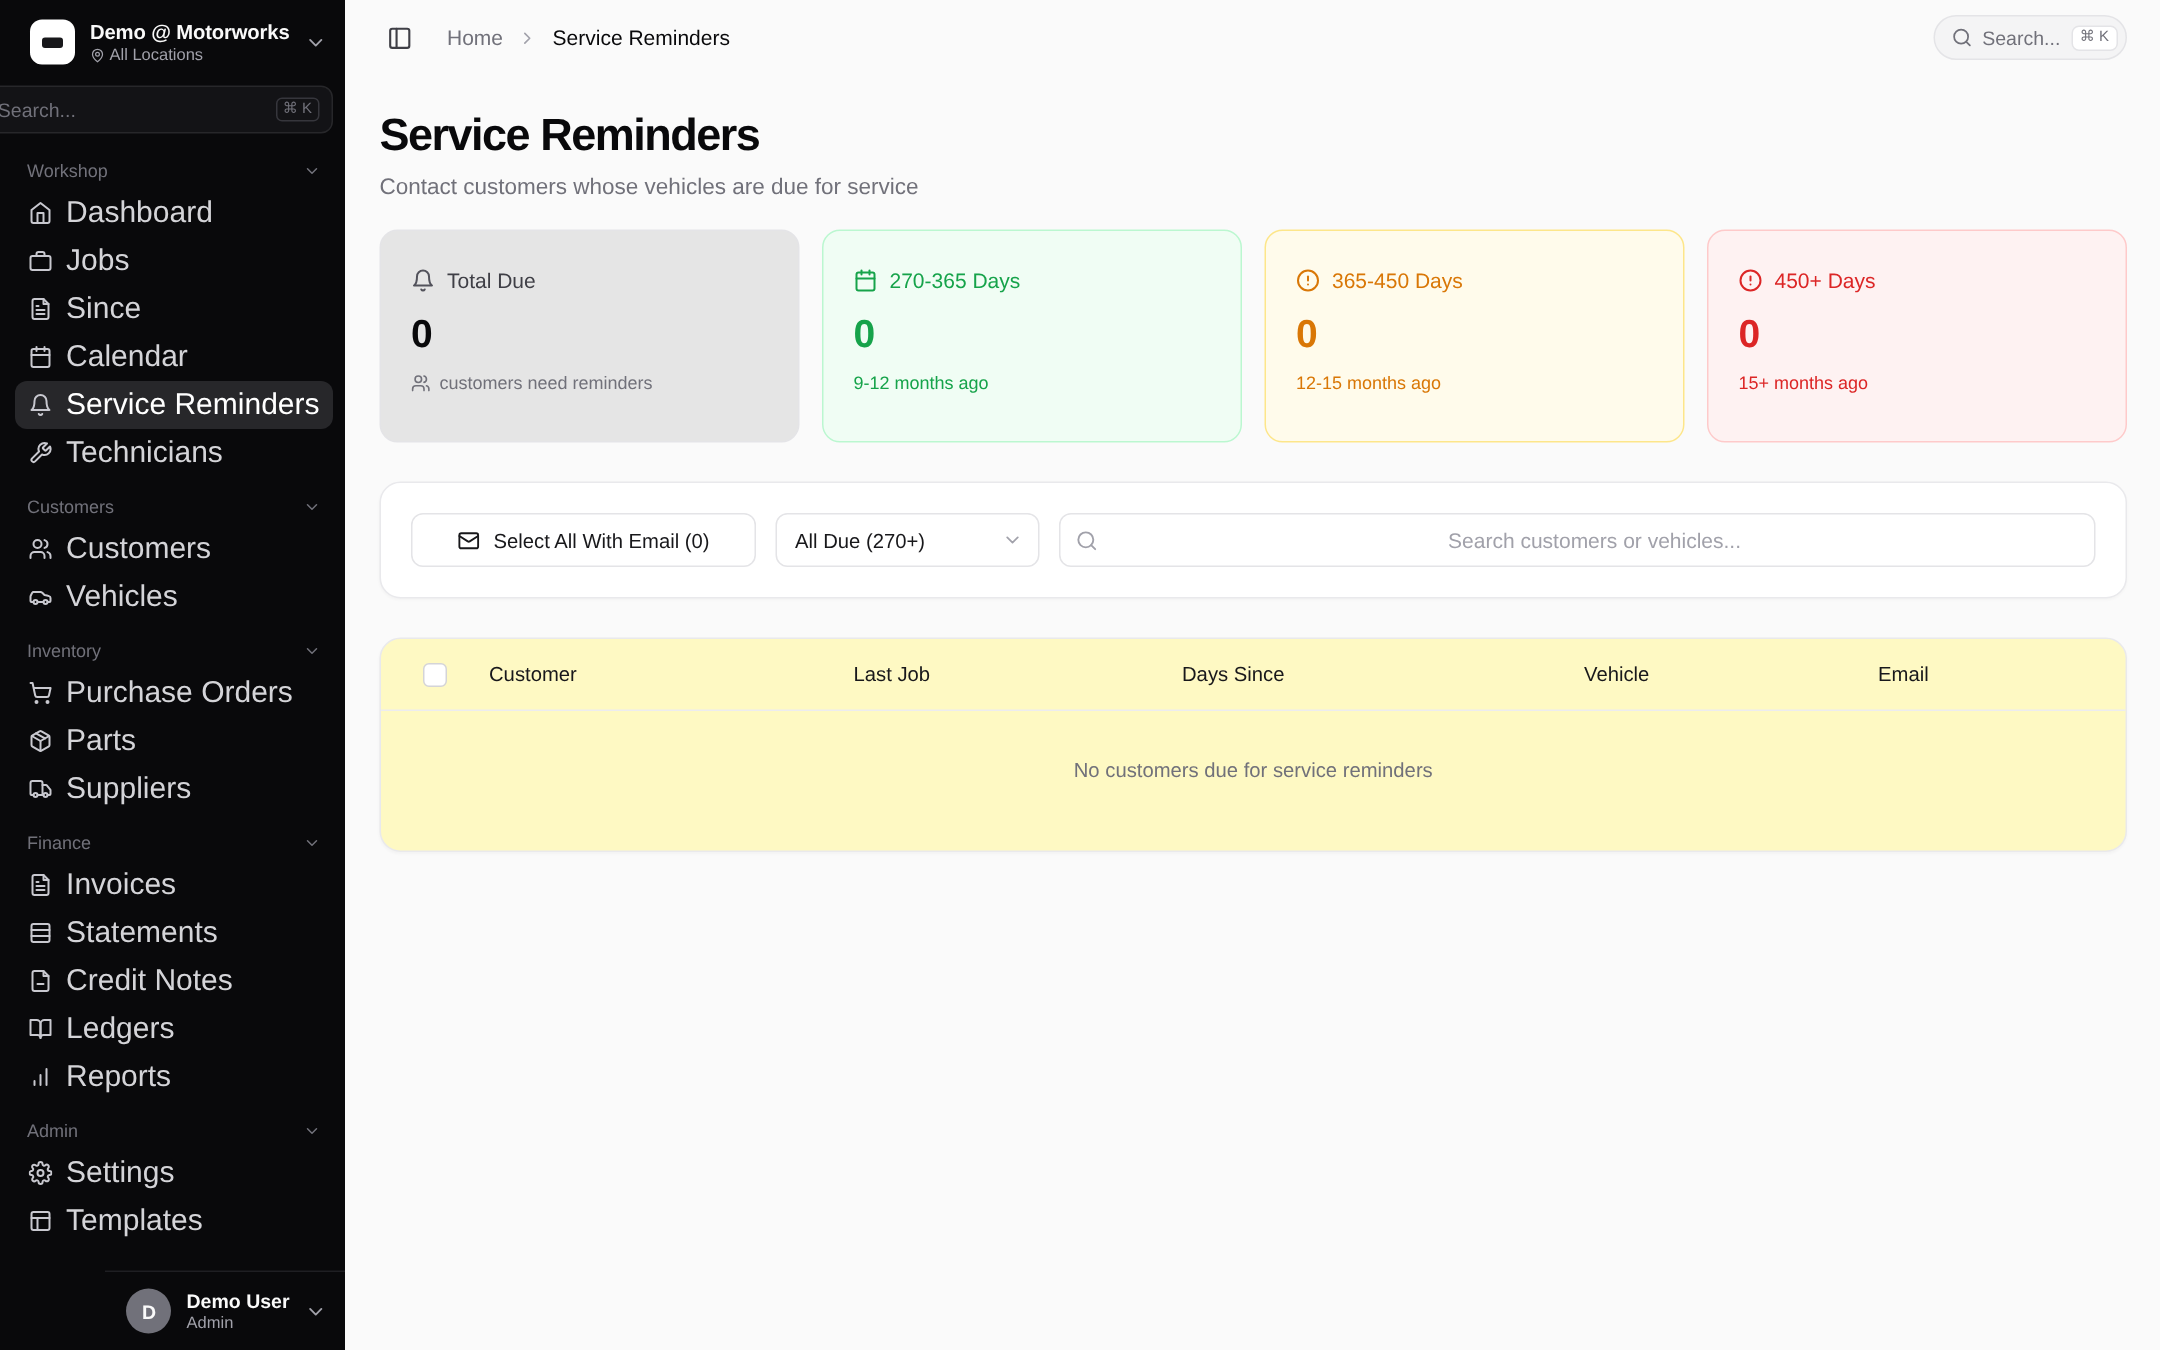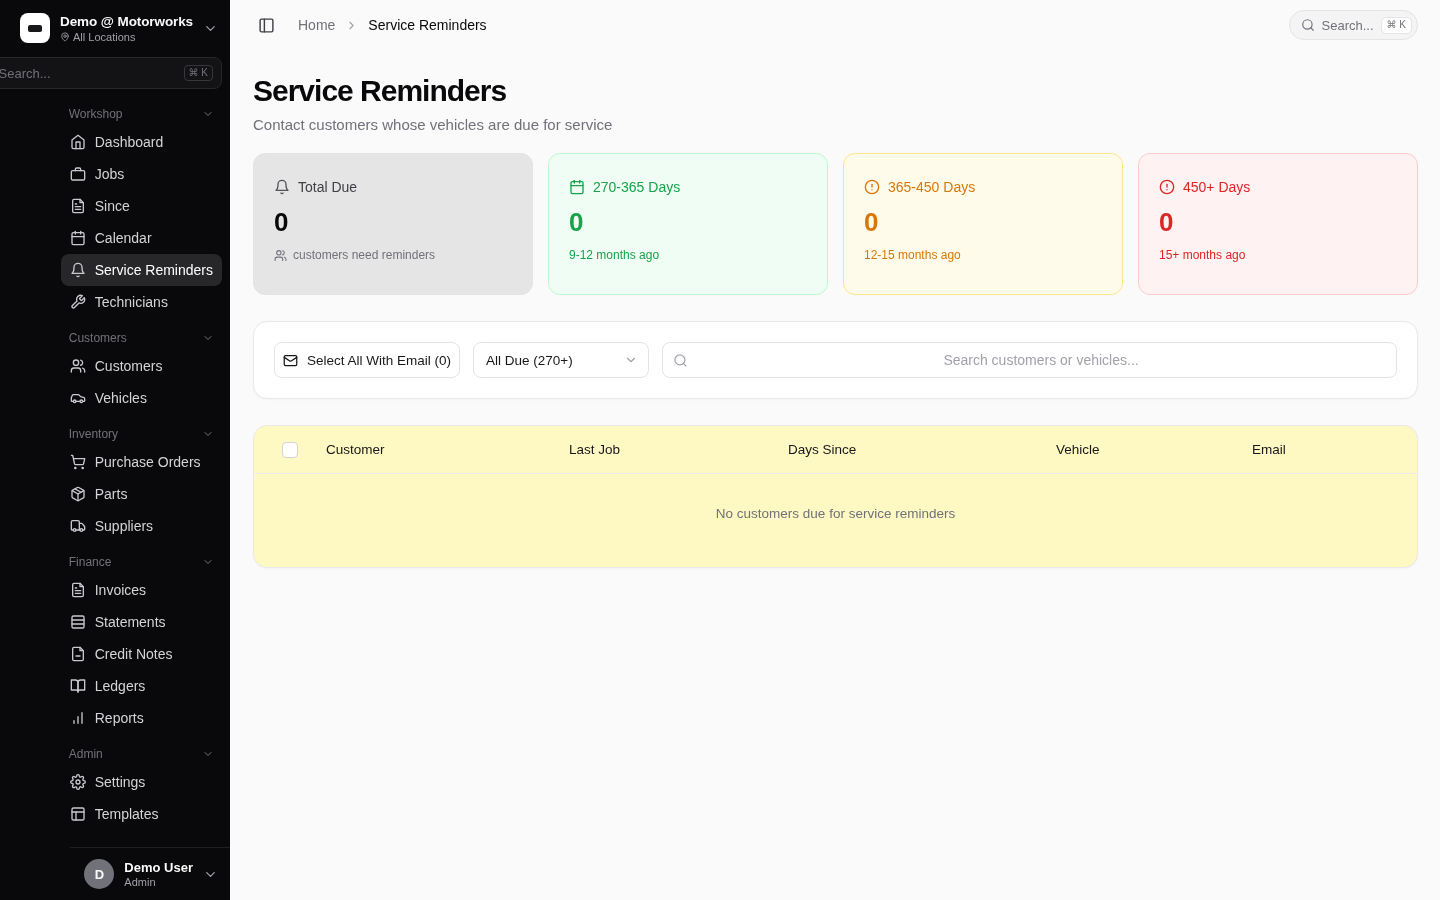--- a/index.html
+++ b/index.html
@@ -26,21 +26,21 @@
   .side-search { margin: 5px 8px 8px; height: 32px; border: 1px solid #27272a; background: #131316; border-radius: 8px; display: flex; align-items: center; gap: 7px; padding: 0 8px; }
   .side-search .ic { width: 14px; height: 14px; color: #71717a; }
   .side-search input { flex: 1; min-width: 0; background: transparent; border: 0; outline: 0; color: #e4e4e7; font-size: 13px; font-family: inherit; }
   .side-search input::placeholder { color: #71717a; }
   .kbd { font-size: 10px; color: #71717a; border: 1px solid #36363c; border-radius: 4px; padding: 2px 4px; line-height: 1; white-space: nowrap; }
 
   .side-nav { flex: 1; padding: 2px 8px 0; overflow: hidden; }
   .nav-section { margin-bottom: 5px; }
   .section-head { display: flex; align-items: center; justify-content: space-between; padding: 8px 8px 5px; color: #71717a; font-size: 12px; cursor: pointer; }
   .section-head .ic { width: 12px; height: 12px; }
-  .nav-item { display: flex; align-items: center; gap: 9px; height: 32px; padding: 0 9px; border-radius: 8px; color: #d4d4d8; font-size: 14px; cursor: pointer; }
+  .nav-item { display: flex; align-items: center; gap: 9px; height: 32px; padding: 0 9px; border-radius: 8px; color: #d4d4d8; font-size: 20px; cursor: pointer; }
   .nav-item .ic { width: 16px; height: 16px; color: #c8c8cf; }
   .nav-item.active { background: #27272a; color: #ffffff; }
 
   .side-footer { border-top: 1px solid #1f1f23; padding: 11px 12px 11px 14px; display: flex; align-items: center; gap: 10px; cursor: pointer; }
   .avatar { width: 30px; height: 30px; border-radius: 50%; background: #71717a; color: #fafafa; font-size: 13px; font-weight: 600; display: flex; align-items: center; justify-content: center; }
   .user-name { font-size: 13px; font-weight: 600; }
   .user-role { font-size: 11px; color: #a1a1aa; margin-top: 1px; }
   .footer-chev { margin-left: auto; color: #a1a1aa; width: 15px; height: 15px; }
 
   
@@ -68,21 +68,21 @@
   .stat-note { display: flex; align-items: center; gap: 6px; font-size: 12px; color: #71717a; margin-top: 10px; }
   .stat-note .ic { width: 13px; height: 13px; }
   .stat-card.green { background: #f0fdf4; border-color: #bbf7d0; }
   .stat-card.green .stat-head, .stat-card.green .stat-head .ic, .stat-card.green .stat-value, .stat-card.green .stat-note { color: #16a34a; }
   .stat-card.amber { background: #fffbeb; border-color: #fde68a; }
   .stat-card.amber .stat-head, .stat-card.amber .stat-head .ic, .stat-card.amber .stat-value, .stat-card.amber .stat-note { color: #d97706; }
   .stat-card.red { background: #fef2f2; border-color: #fecaca; }
   .stat-card.red .stat-head, .stat-card.red .stat-head .ic, .stat-card.red .stat-value, .stat-card.red .stat-note { color: #dc2626; }
 
   .toolbar-card { margin-top: 26px; background: #fff; border: 1px solid #e9e9ec; border-radius: 14px; padding: 20px; display: flex; align-items: center; gap: 13px; box-shadow: 0 1px 2px rgba(0,0,0,0.03); }
-  .btn-select { display: flex; align-items: center; gap: 9px; height: 36px; padding: 0 8px; background: #fff; border: 1px solid #e4e4e7; border-radius: 8px; font-size: 13.5px; font-weight: 500; color: #18181b; cursor: pointer; font-family: inherit; white-space: nowrap; }
+  .btn-select { display: flex; align-items: center; gap: 9px; height: 36px; padding: 0 30px; background: #fff; border: 1px solid #e4e4e7; border-radius: 8px; font-size: 13.5px; font-weight: 500; color: #18181b; cursor: pointer; font-family: inherit; white-space: nowrap; }
   .btn-select .ic { width: 15px; height: 15px; }
   .filter-select { display: flex; align-items: center; justify-content: space-between; height: 36px; width: 176px; border: 1px solid #e4e4e7; border-radius: 8px; padding: 0 10px 0 12px; font-size: 13.5px; color: #18181b; cursor: pointer; background: #fff; }
   .filter-select .ic { width: 14px; height: 14px; color: #a1a1aa; }
   .search-field { flex: 1; display: flex; align-items: center; gap: 8px; height: 36px; border: 1px solid #e4e4e7; border-radius: 8px; padding: 0 10px; background: #fff; }
   .search-field .ic { width: 15px; height: 15px; color: #a1a1aa; }
   .search-field input { flex: 1; border: 0; outline: 0; font-size: 14px; color: #c2410c; font-family: inherit; background: transparent; text-align: center; }
   .search-field input::placeholder { color: #a1a1aa; }
 
   .table-card { margin-top: 26px; background: #fef9c3; border: 1px solid #e9e9ec; border-radius: 14px; overflow: hidden; box-shadow: 0 1px 2px rgba(0,0,0,0.03); }
   .thead { display: grid; grid-template-columns: 44px 243px 219px 268px 196px 1fr; align-items: center; height: 48px; padding: 0 16px 0 28px; border-bottom: 1px solid #ececef; font-size: 13.5px; font-weight: 500; color: #18181b; }

